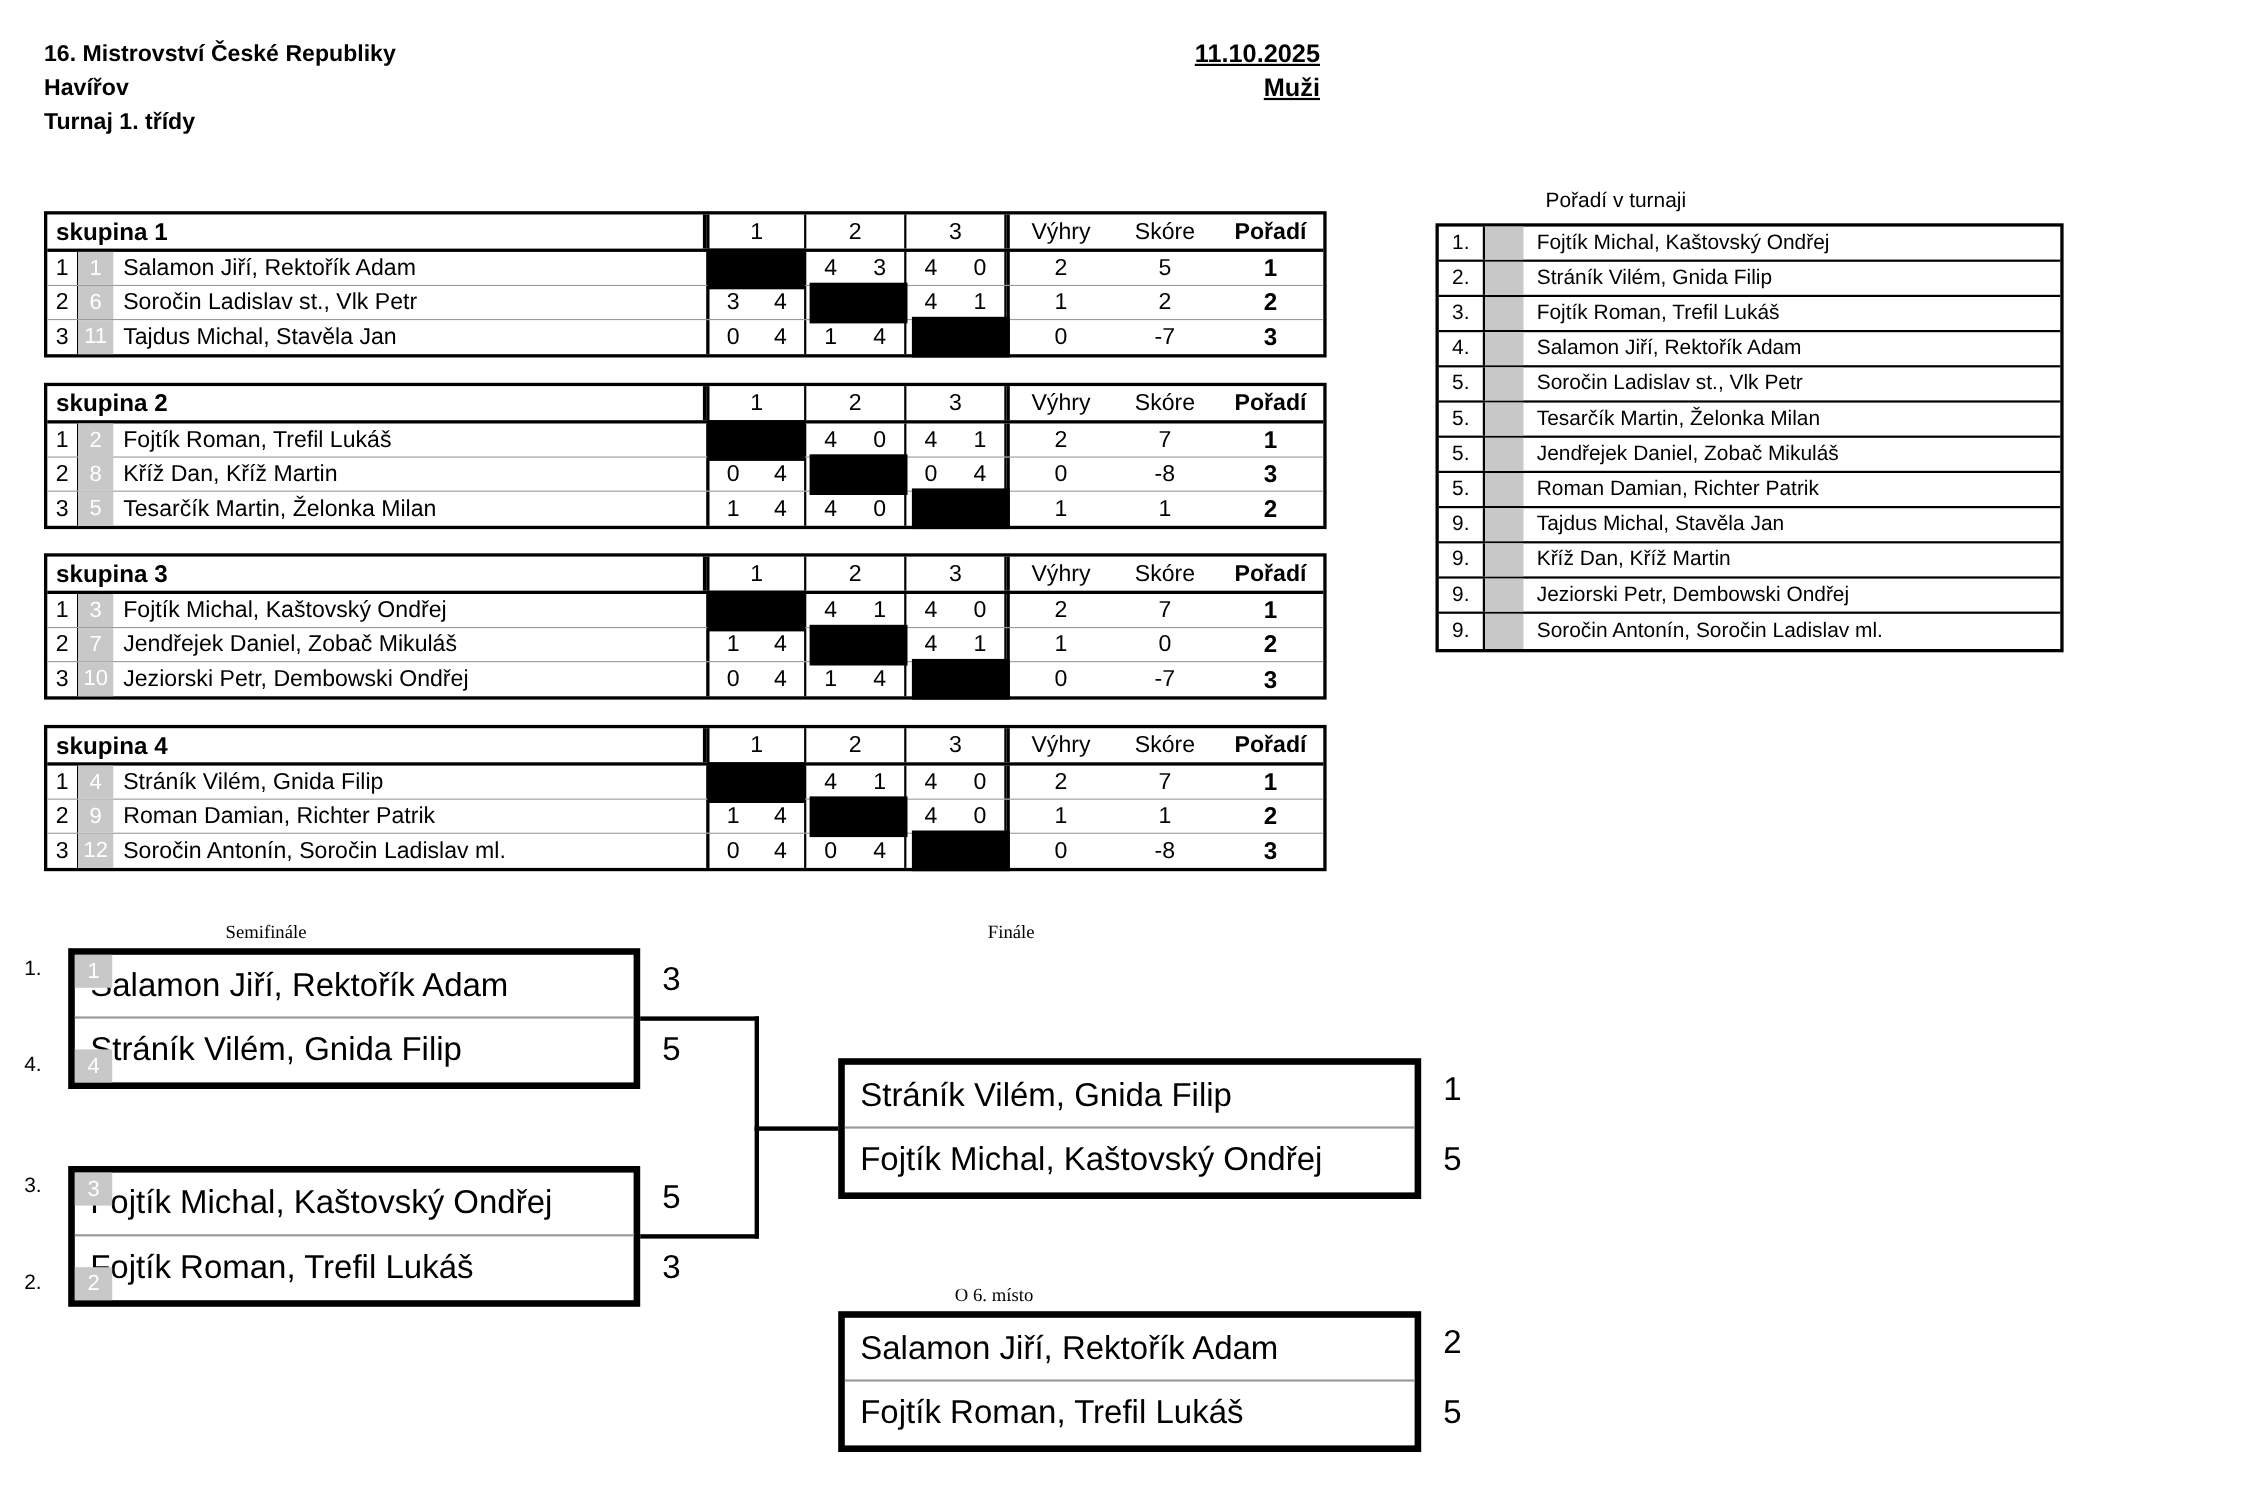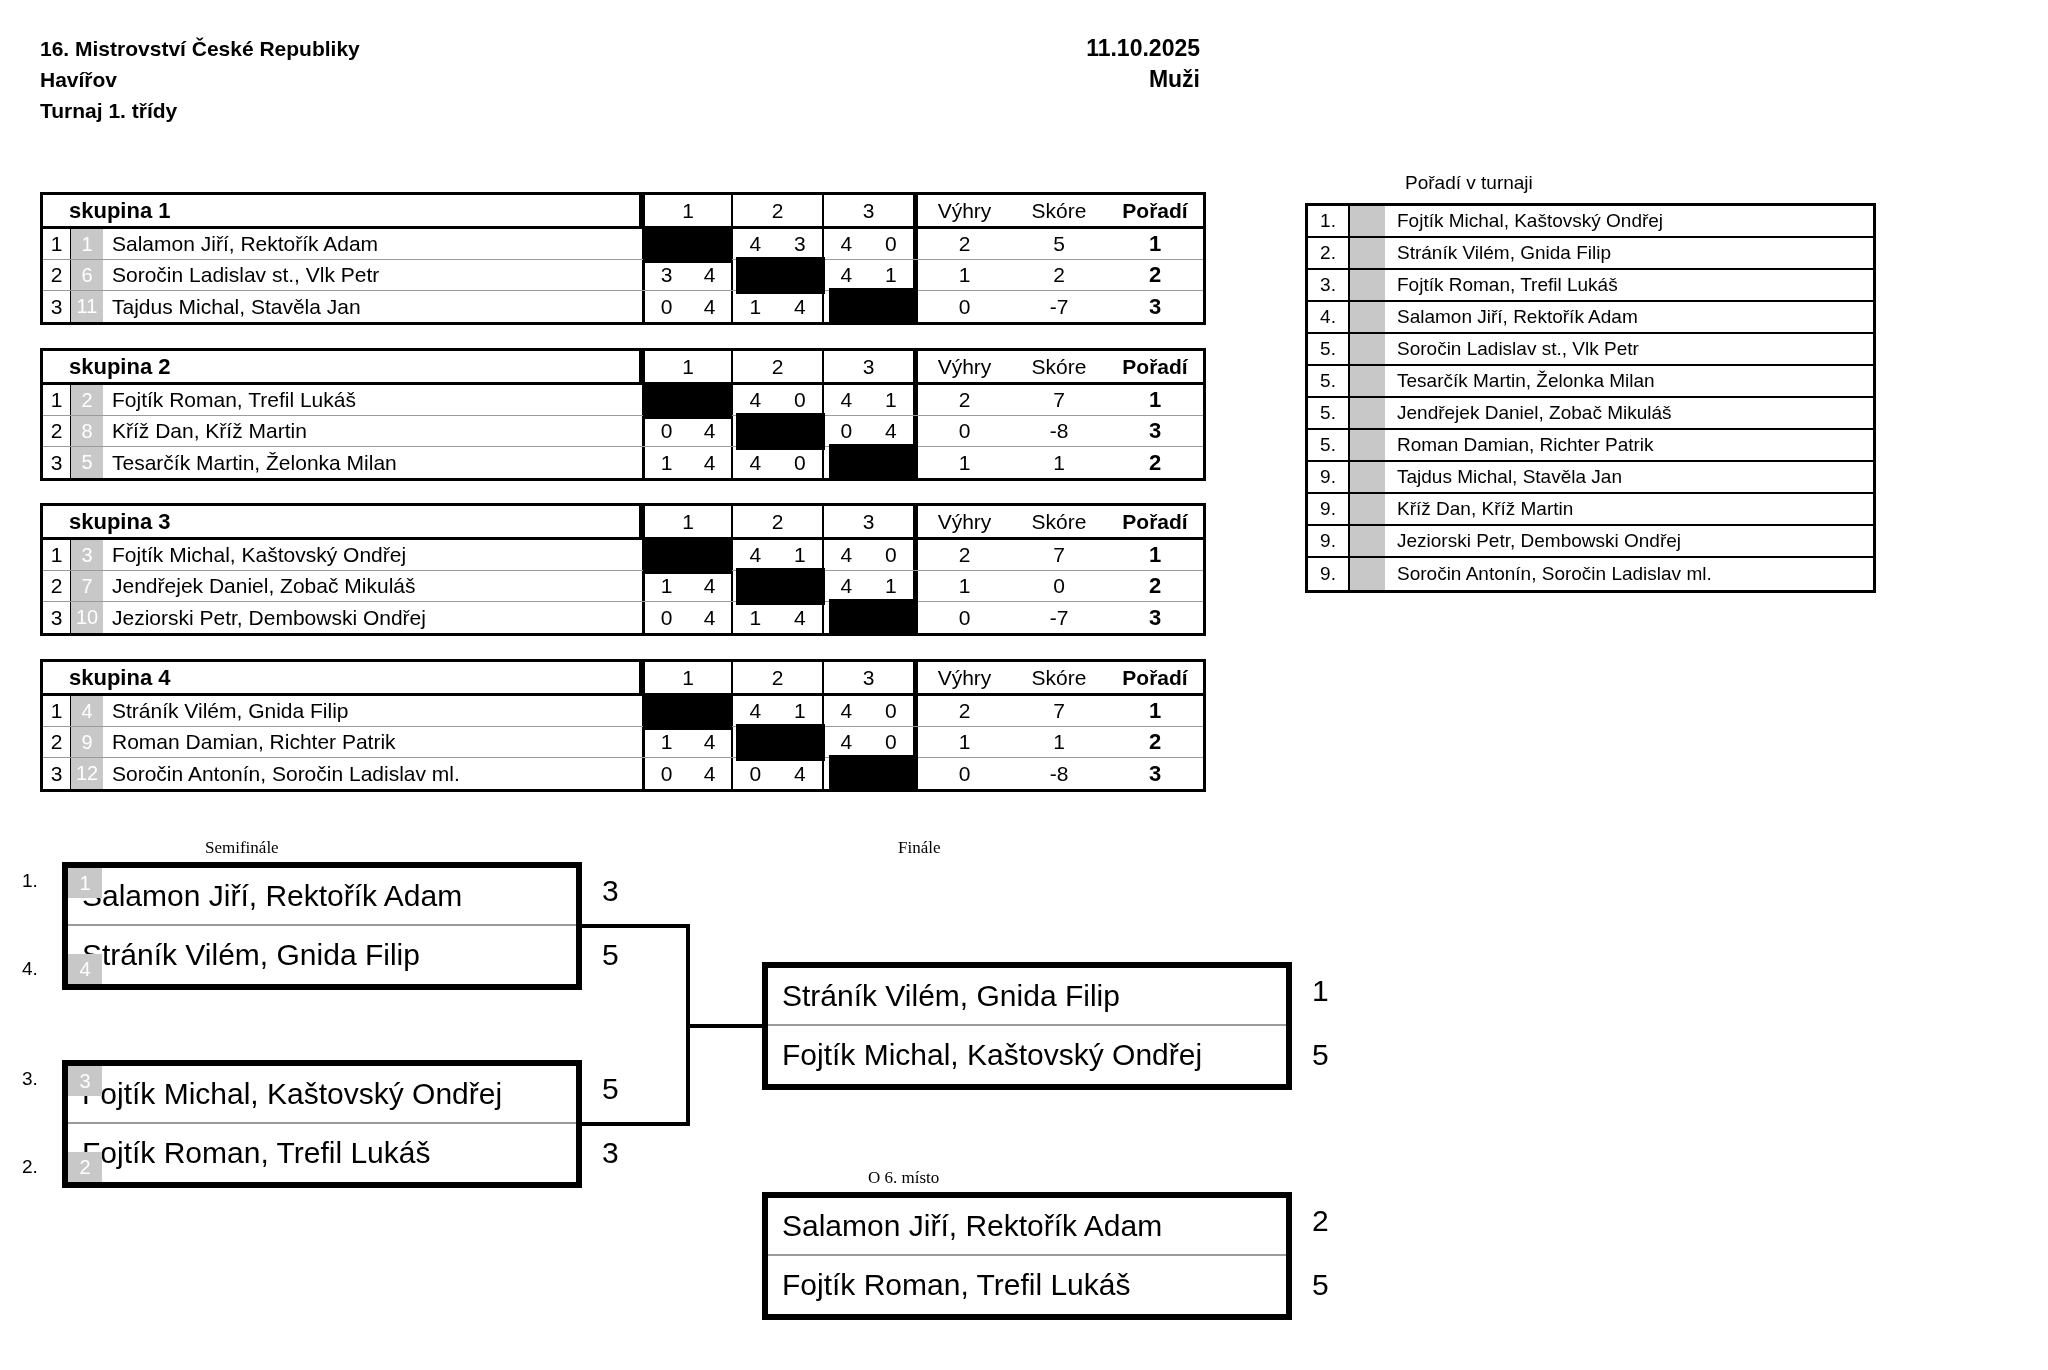--- a/index.html
+++ b/index.html
@@ -4,36 +4,36 @@
 <style>
   html,body{margin:0;padding:0;background:#fff;}
   body{
     width:2048px;height:1370px;position:relative;overflow:hidden;
     font-family:"Liberation Sans","DejaVu Sans",sans-serif;color:#000;
   }
   .abs{position:absolute;}
 
   
   #hdr-left{left:40px;top:33px;font-size:21px;font-weight:bold;line-height:31px;}
-  #hdr-right{left:780px;top:33px;width:420px;text-align:right;font-size:23px;font-weight:bold;line-height:31px;}
+  #hdr-right{left:780px;top:33px;width:420px;text-align:right;font-size:23px;font-weight:bold;line-height:31px;text-decoration:underline;}
 
   
   .group{position:absolute;left:40px;width:1160px;border:3px solid #000;background:#fff;}
   .grow{display:flex;position:relative;height:31px;box-sizing:border-box;}
   .grow.head{height:34px;border-bottom:3px solid #000;}
   .grow.body{border-bottom:1px solid #9a9a9a;}
   .grow.body.last{border-bottom:none;}
 
   .c-rank{width:28px;border-right:1px solid #000;display:flex;align-items:center;
           justify-content:center;font-size:21px;box-sizing:border-box;}
   .c-seed{width:32px;background:#c8c8c8;color:#fff;display:flex;align-items:center;
           justify-content:center;font-size:20px;box-sizing:border-box;}
   .c-name{flex:1;display:flex;align-items:center;padding-left:9px;font-size:21px;
           box-sizing:border-box;}
-  .c-title{flex:1;display:flex;align-items:center;padding-left:26px;font-size:22px;
+  .c-title{flex:1;display:flex;align-items:center;padding-left:8px;font-size:22px;
            font-weight:bold;box-sizing:border-box;border-right:3px solid #000;}
 
   .c-op{width:91px;box-sizing:border-box;border-right:2px solid #000;position:relative;
         display:flex;align-items:center;}
   .c-op.first{border-left:3px solid #000;}
   .c-op .half{width:50%;text-align:center;font-size:21px;}
   .c-op.hd{justify-content:center;border-right:2px solid #000;}
   .c-op.hd span{font-size:21px;}
 
   .c-sum{width:96px;display:flex;align-items:center;justify-content:center;

